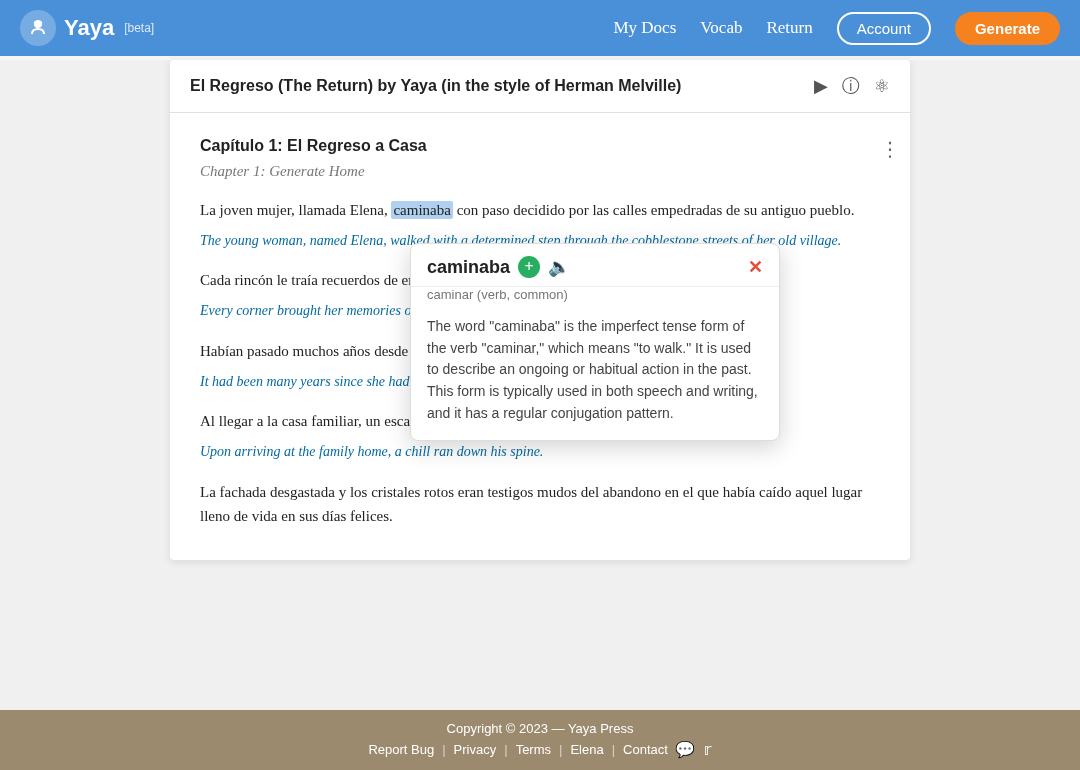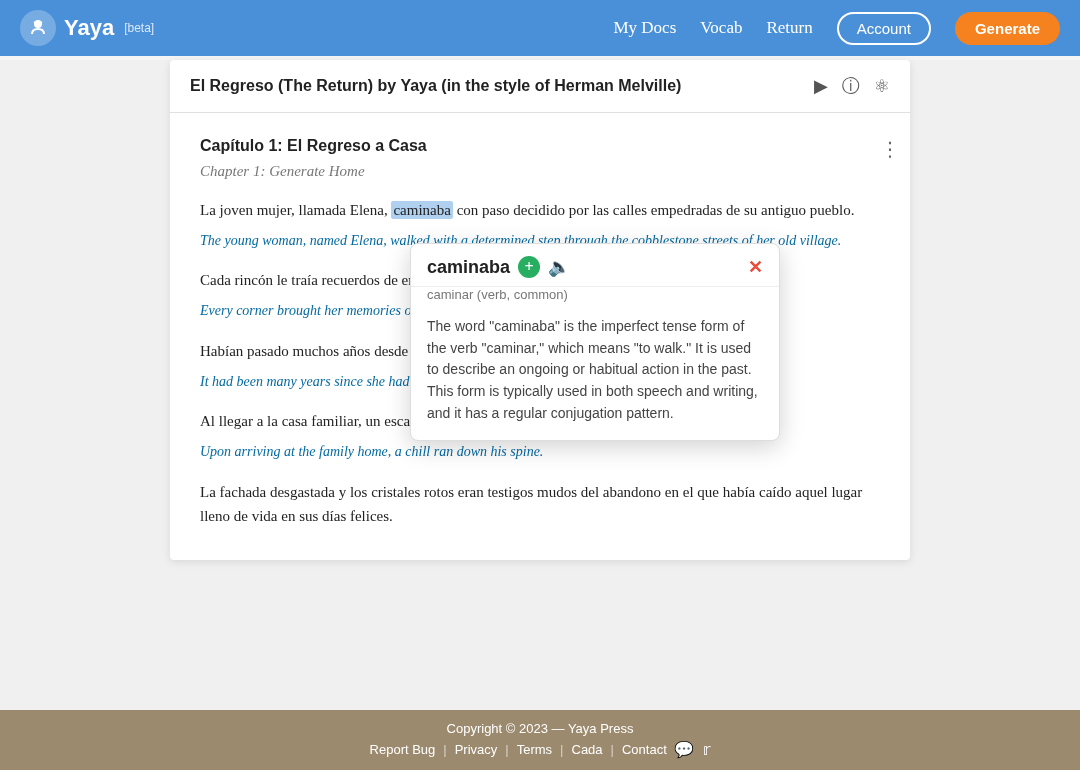--- a/index.html
+++ b/index.html
@@ -357,19 +357,19 @@
 
 <footer class="footer">
   <div class="footer-copyright">Copyright © 2023 — Yaya Press</div>
   <div class="footer-links">
     <a class="footer-link" href="#">Report Bug</a>
     <span class="footer-sep">|</span>
     <a class="footer-link" href="#">Privacy</a>
     <span class="footer-sep">|</span>
     <a class="footer-link" href="#">Terms</a>
     <span class="footer-sep">|</span>
-    <a class="footer-link" href="#">Cada</a>
+    <a class="footer-link" href="#">Elena</a>
     <span class="footer-sep">|</span>
     <a class="footer-link" href="#">Contact</a>
     <span class="footer-icon">💬</span>
     <span class="footer-icon">𝕣</span>
   </div>
 </footer>
 
 </body></html>

